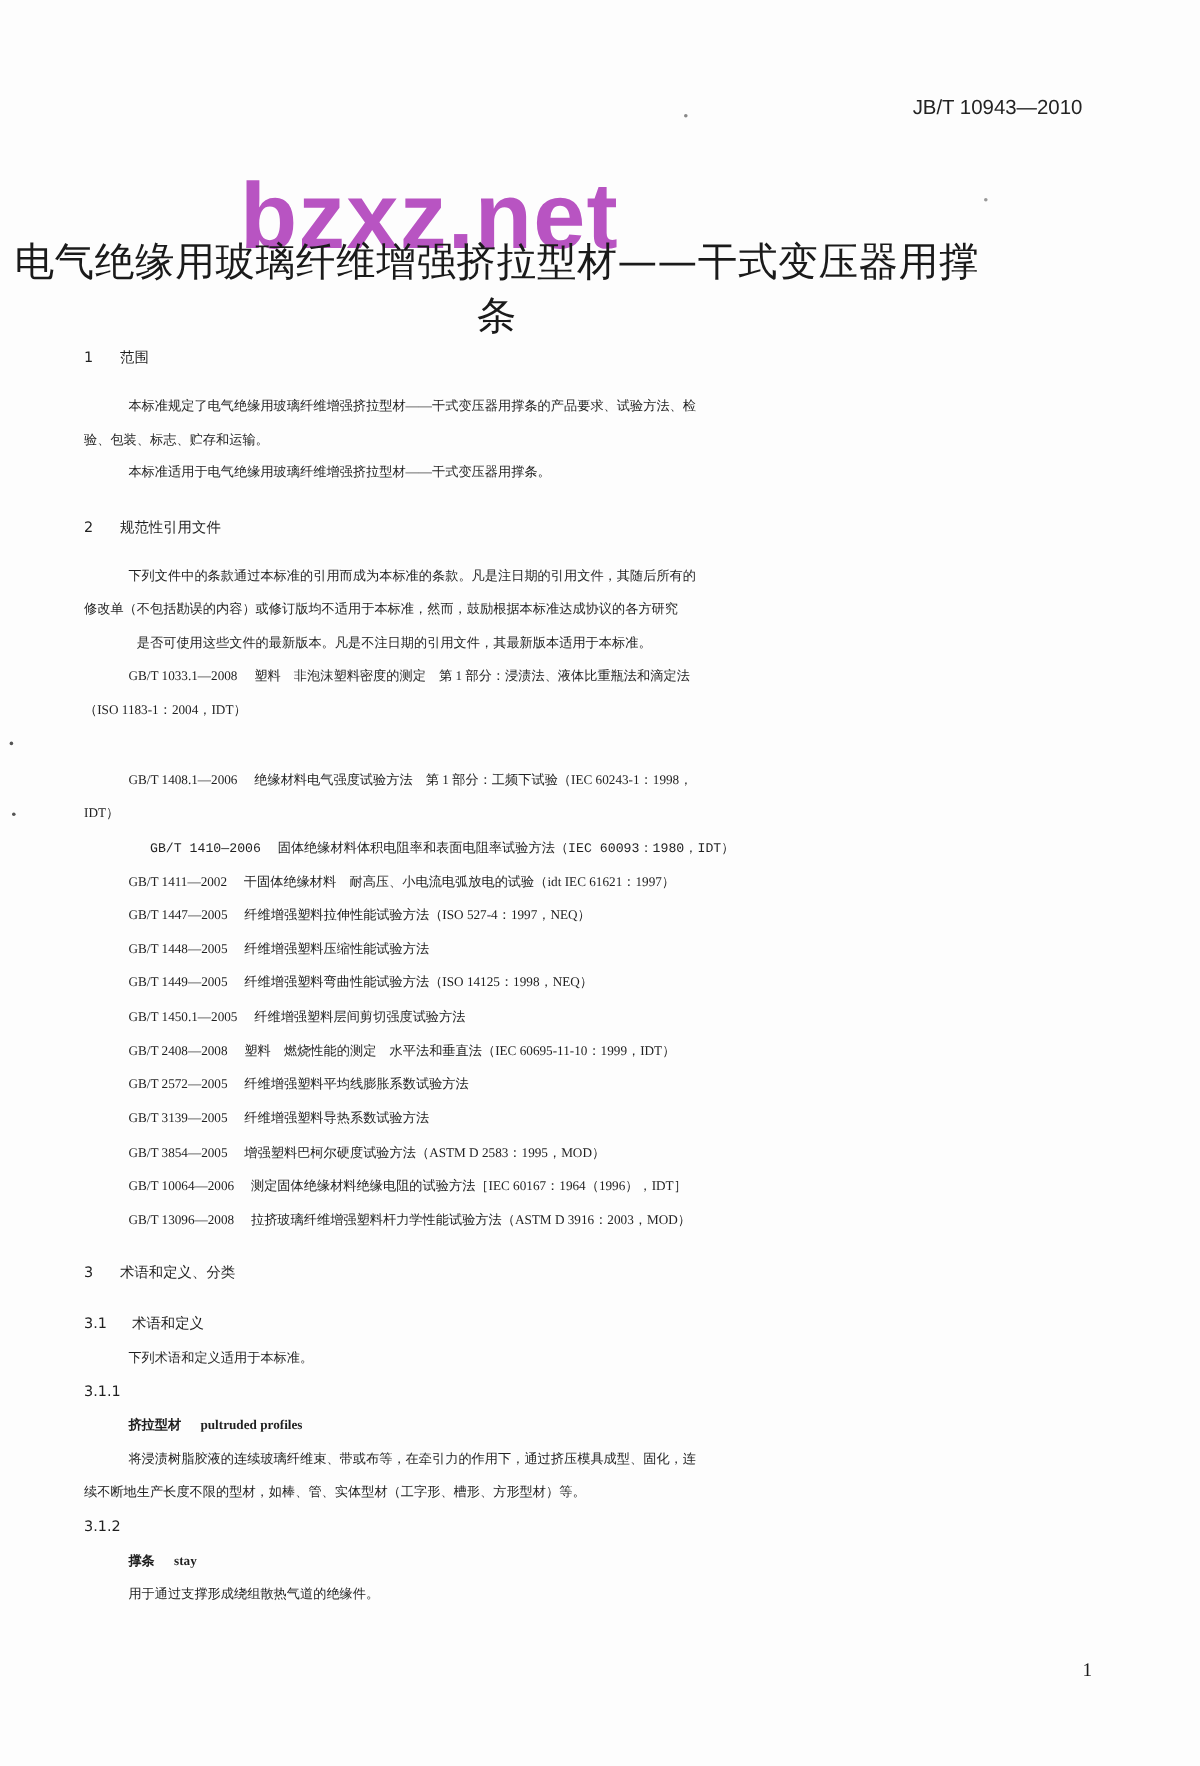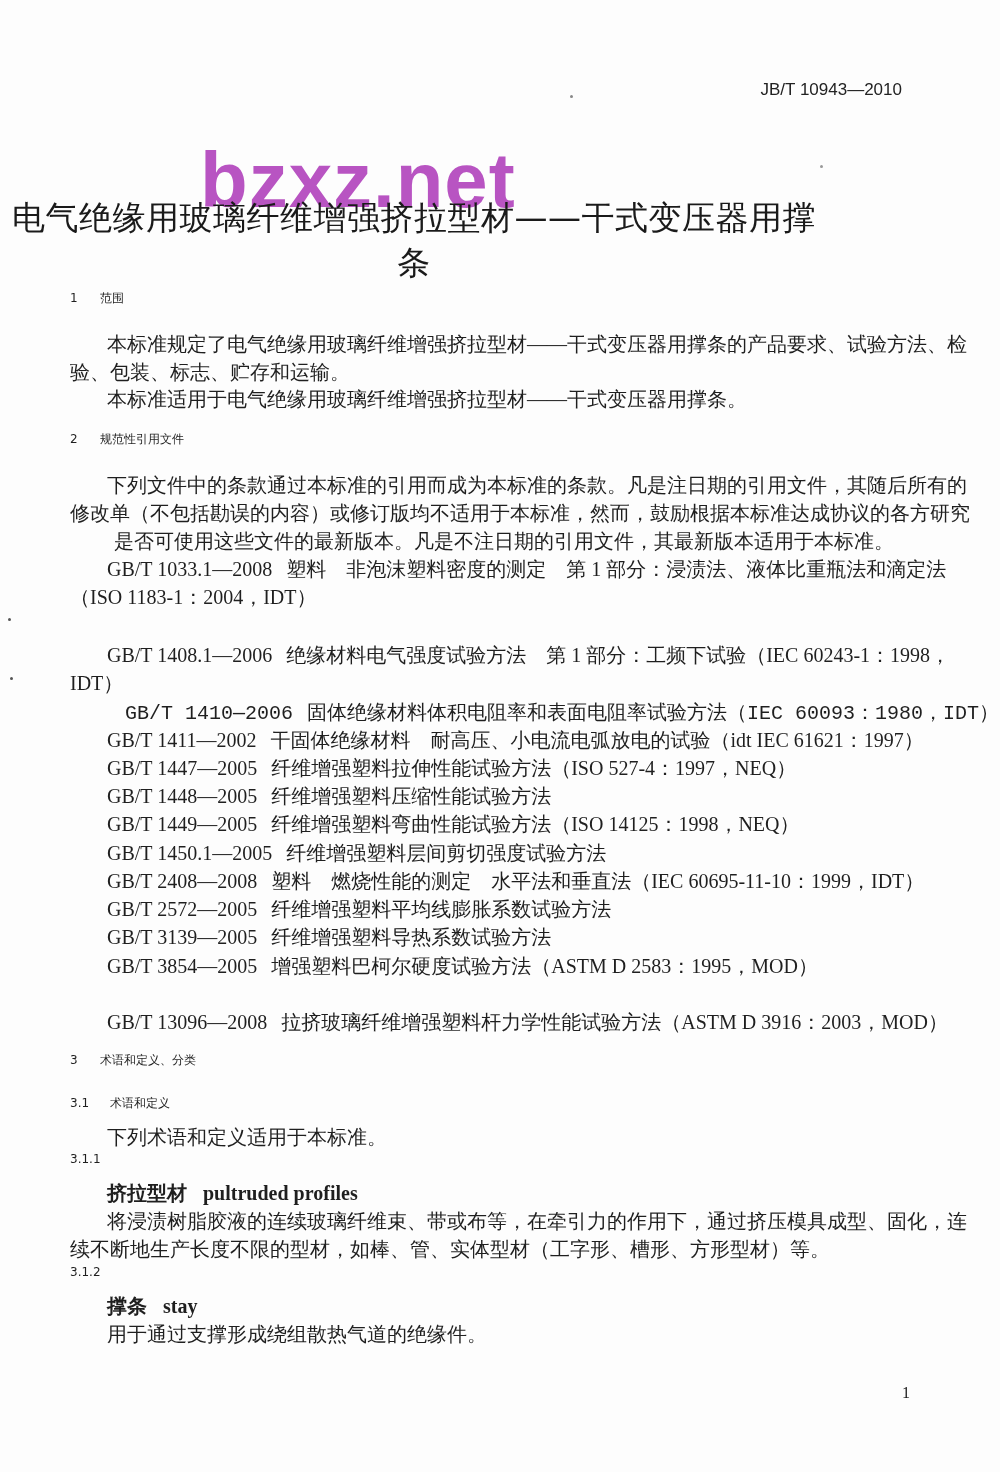--- a/index.html
+++ b/index.html
@@ -47,21 +47,21 @@
       width: 828px;
       top: 196px;
       text-align: center;
       font-family: "DejaVu Sans", "Liberation Sans", sans-serif;
       font-size: 33px;
       color: #1a1a1a;
       letter-spacing: 0.5px;
     }
     .line {
       position: absolute;
-      font-size: 20px;
+      font-size: 11px;
       white-space: nowrap;
       color: #1f1f1f;
     }
     .heading {
       font-family: "DejaVu Sans", "Liberation Sans", sans-serif;
       font-size: 12px;
     }
     .heading .num {
       display: inline-block;
       width: 30px;
@@ -149,20 +149,23 @@
   </div>
   <div class="line" style="left:107px; top:896px;">
     <span class="ref-code">GB/T 2572—2005</span><span>纤维增强塑料平均线膨胀系数试验方法</span>
   </div>
   <div class="line" style="left:107px; top:924px;">
     <span class="ref-code">GB/T 3139—2005</span><span>纤维增强塑料导热系数试验方法</span>
   </div>
   <div class="line" style="left:107px; top:953px;">
     <span class="ref-code">GB/T 3854—2005</span><span>增强塑料巴柯尔硬度试验方法（ASTM D 2583：1995，MOD）</span>
   </div>
+  <div class="line" style="left:107px; top:981px;">
+    <span class="ref-code">GB/T 10064—2006</span><span>测定固体绝缘材料绝缘电阻的试验方法［IEC 60167：1964（1996），IDT］</span>
+  </div>
   <div class="line" style="left:107px; top:1009px;">
     <span class="ref-code">GB/T 13096—2008</span><span>拉挤玻璃纤维增强塑料杆力学性能试验方法（ASTM D 3916：2003，MOD）</span>
   </div>
 
   <div class="line heading" style="left:70px; top:1052px;">
     <span class="num">3</span><span>术语和定义、分类</span>
   </div>
   <div class="line heading" style="left:70px; top:1095px;">
     <span class="num" style="width:40px;">3.1</span><span>术语和定义</span>
   </div>

